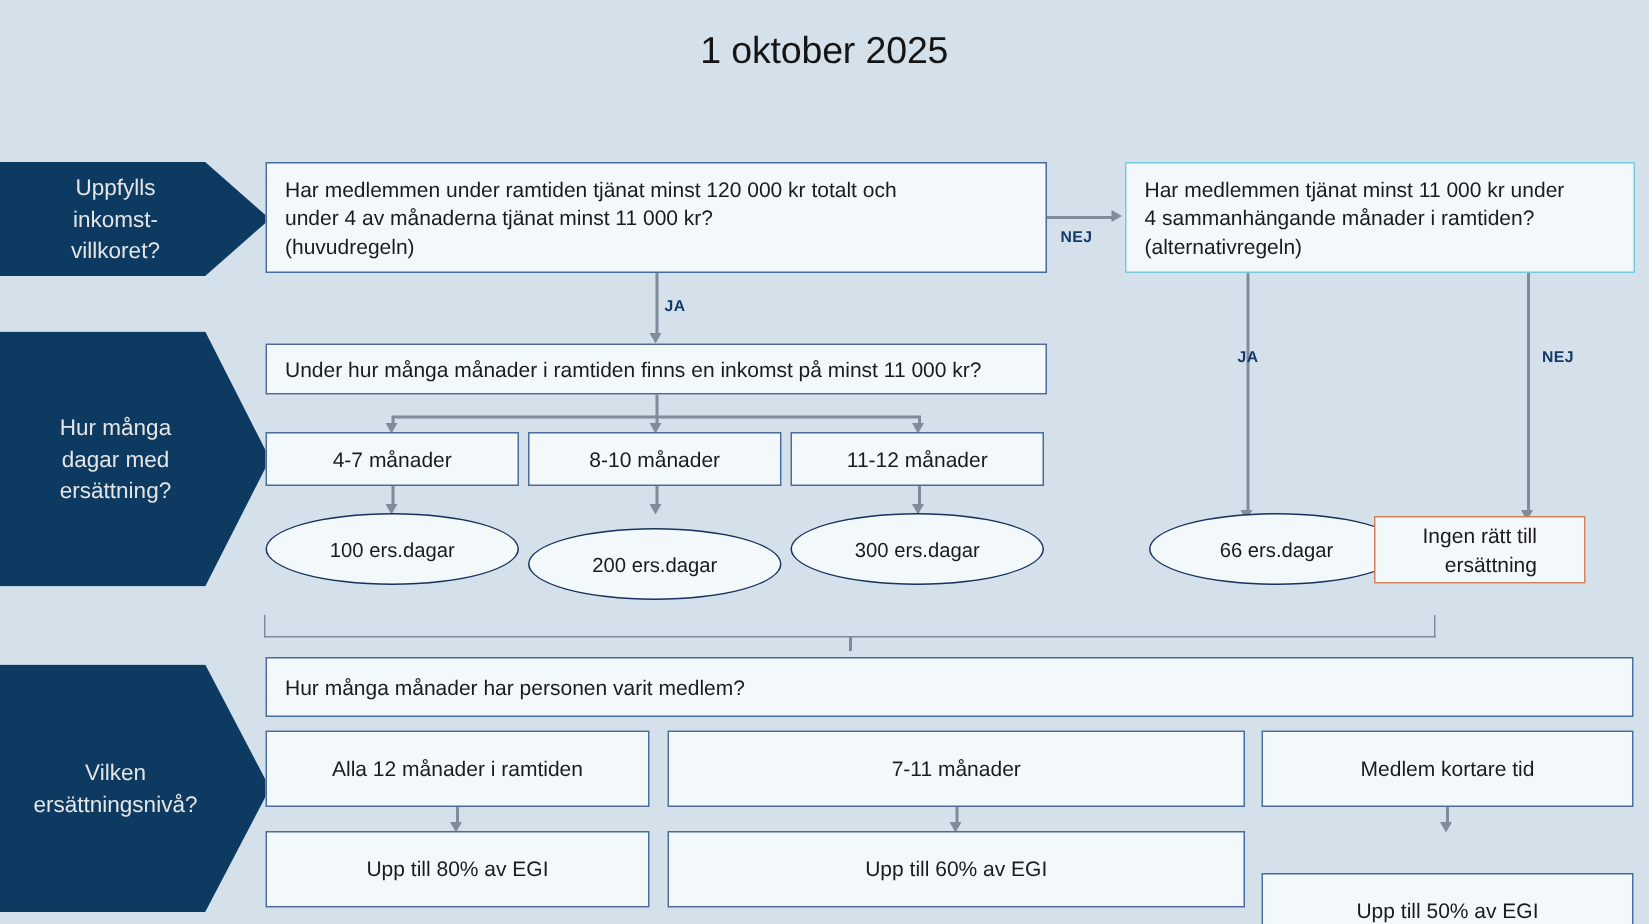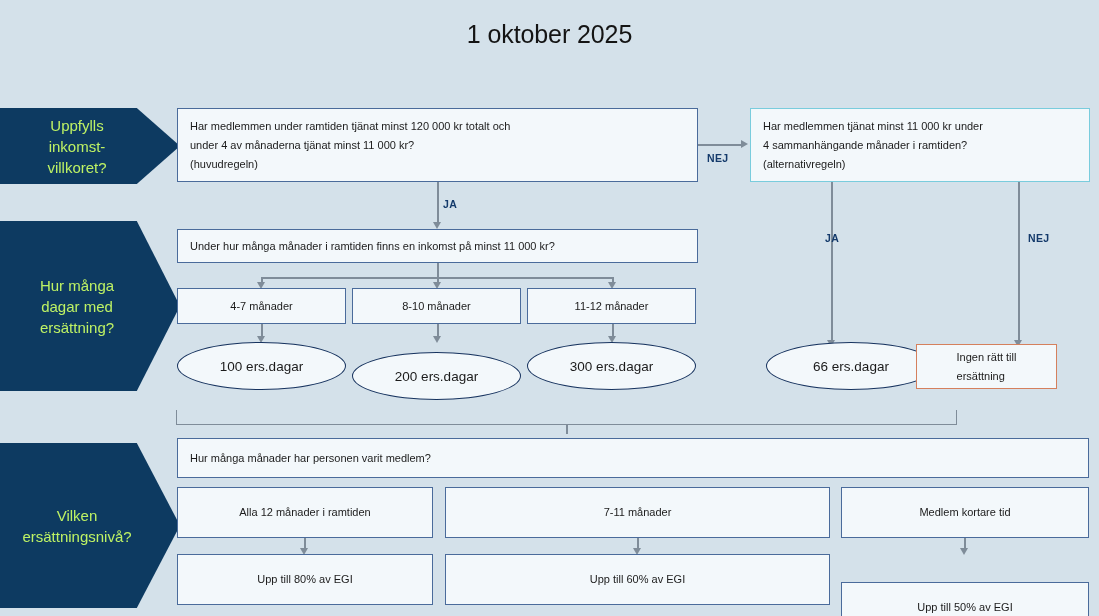--- a/index.html
+++ b/index.html
@@ -30,48 +30,48 @@
     font-size: 25px;
     line-height: 33px;
     color: #141414;
     font-weight: 400;
     letter-spacing: -0.1px;
   }
 
   
   .banner {
     background: #0d3a61;
-    color: #bef264;
+    color: #e5e5e5;
     display: flex;
     align-items: center;
     justify-content: center;
     text-align: center;
     font-size: 15px;
     line-height: 21px;
     -webkit-clip-path: polygon(0 0, 76% 0, 100% 50%, 76% 100%, 0 100%);
     clip-path: polygon(0 0, 76% 0, 100% 50%, 76% 100%, 0 100%);
     box-sizing: border-box;
   }
   .banner .btxt { padding-right: 26px; }
 
   
   .box {
     background: #f3f8fb;
     border: 1.6px solid #4a6b9b;
     box-sizing: border-box;
     display: flex;
     align-items: center;
-    font-size: 11px;
+    font-size: 14px;
     line-height: 19px;
     color: #1b1b1b;
   }
   .box.pad { padding: 9px 12px; }
   .box.center {
     justify-content: center;
-    text-align: left;
+    text-align: right;
   }
   .box.teal { border-color: #79ccdd; }
   .box.orange { border-color: #d5805d; }
 
   
   .ellipse {
     background: #f3f8fb;
     border: 1.8px solid #17335f;
     border-radius: 50%;
     box-sizing: border-box;

